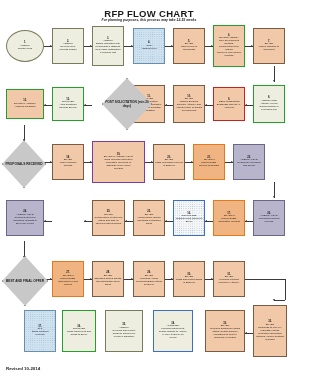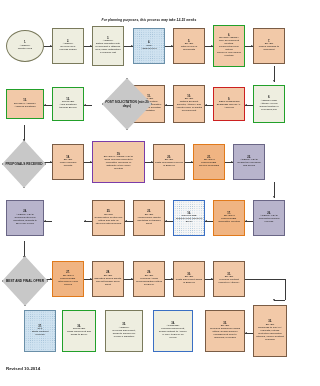--- a/index.html
+++ b/index.html
@@ -47,20 +47,21 @@
   .ar{position:absolute;width:0;height:0;}
   .ar.r{border-left:2px solid #3a3a3a;border-top:1.4px solid transparent;border-bottom:1.4px solid transparent;}
   .ar.l{border-right:2px solid #3a3a3a;border-top:1.4px solid transparent;border-bottom:1.4px solid transparent;}
   .ar.d{border-top:2px solid #3a3a3a;border-left:1.4px solid transparent;border-right:1.4px solid transparent;}
 </style>
 </head>
 <body>
 
 <div id="chart">
 
+  <div class="title">RFP FLOW CHART</div>
   <div class="subtitle">For planning purposes, this process may take 12-15 weeks</div>
 
   <div class="ln h" style="left:44px;top:46px;width:8px;"></div>
   <div class="ar r" style="left:50px;top:44.6px;"></div>
   <div class="ln h" style="left:84px;top:46px;width:8px;"></div>
   <div class="ar r" style="left:90px;top:44.6px;"></div>
   <div class="ln h" style="left:124px;top:46px;width:9px;"></div>
   <div class="ar r" style="left:131px;top:44.6px;"></div>
   <div class="ln h" style="left:165px;top:46px;width:8px;"></div>
   <div class="ar r" style="left:171px;top:44.6px;"></div>

